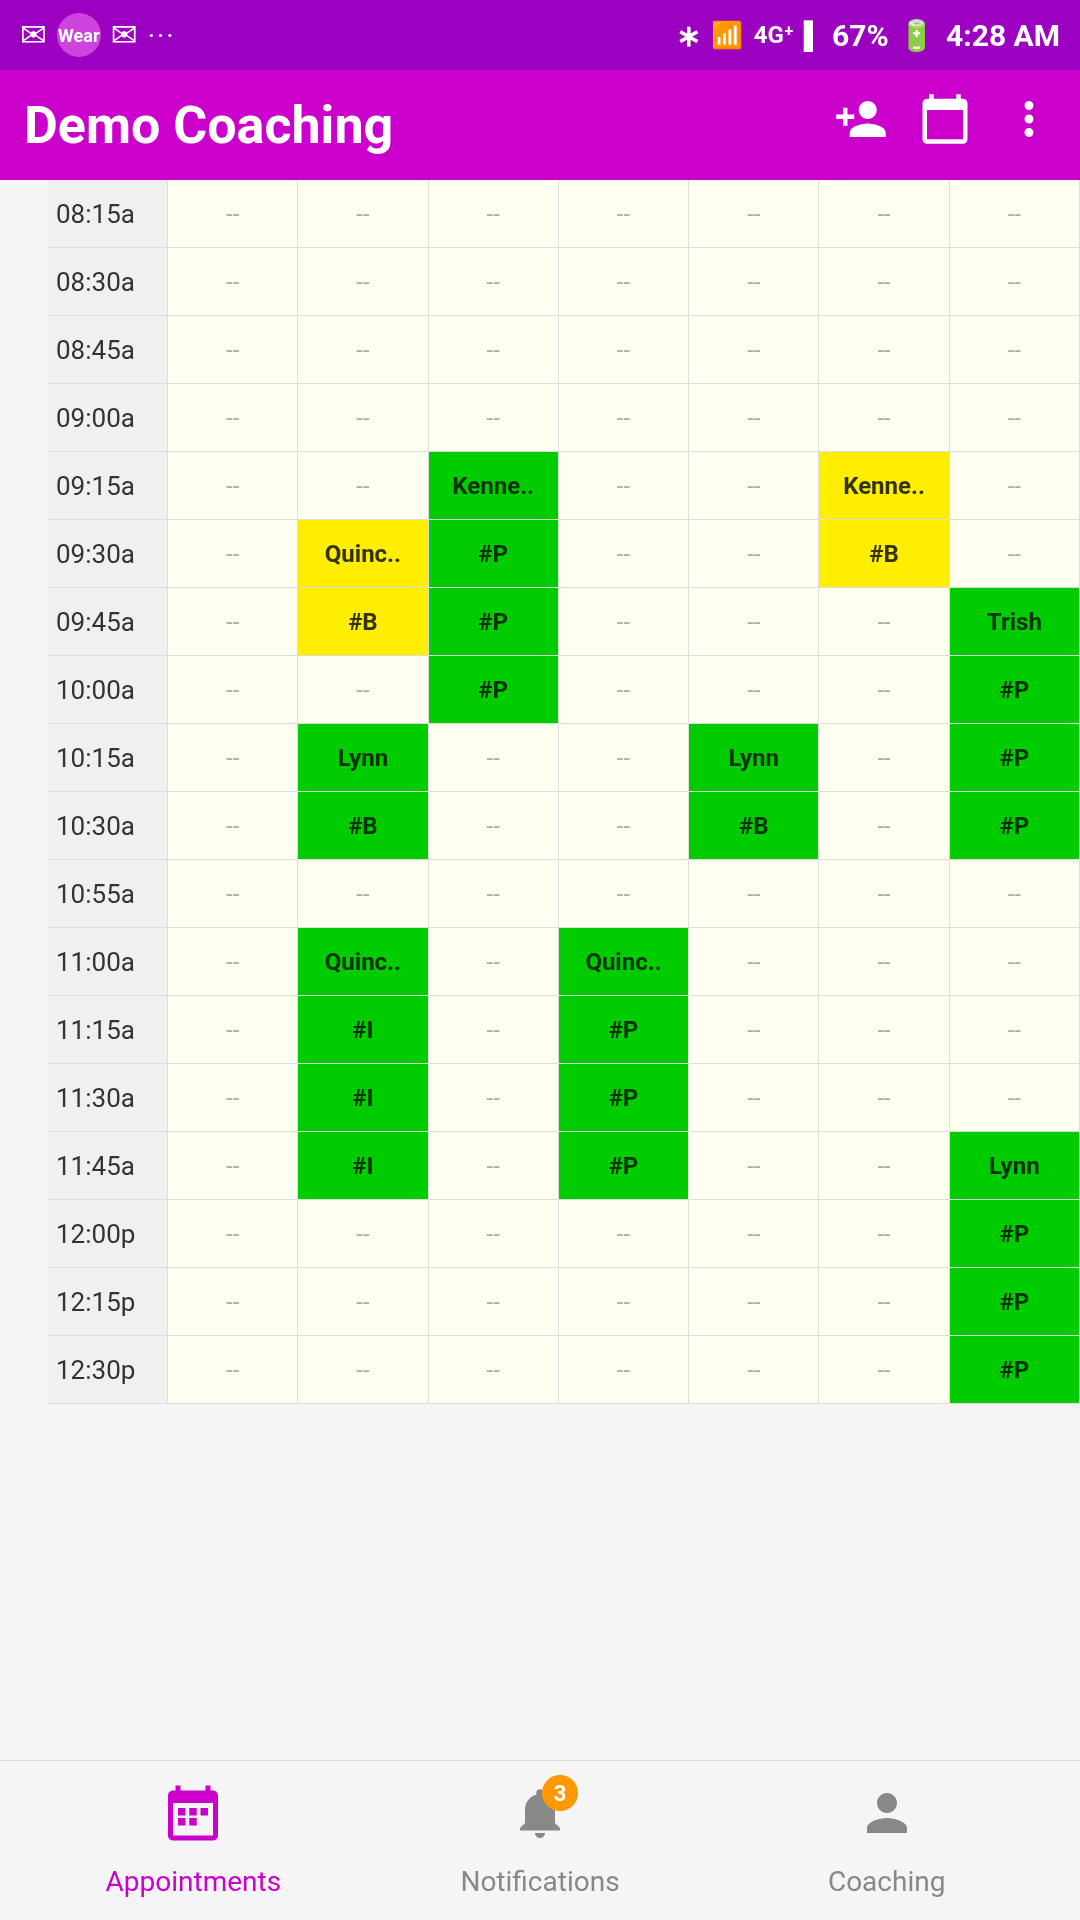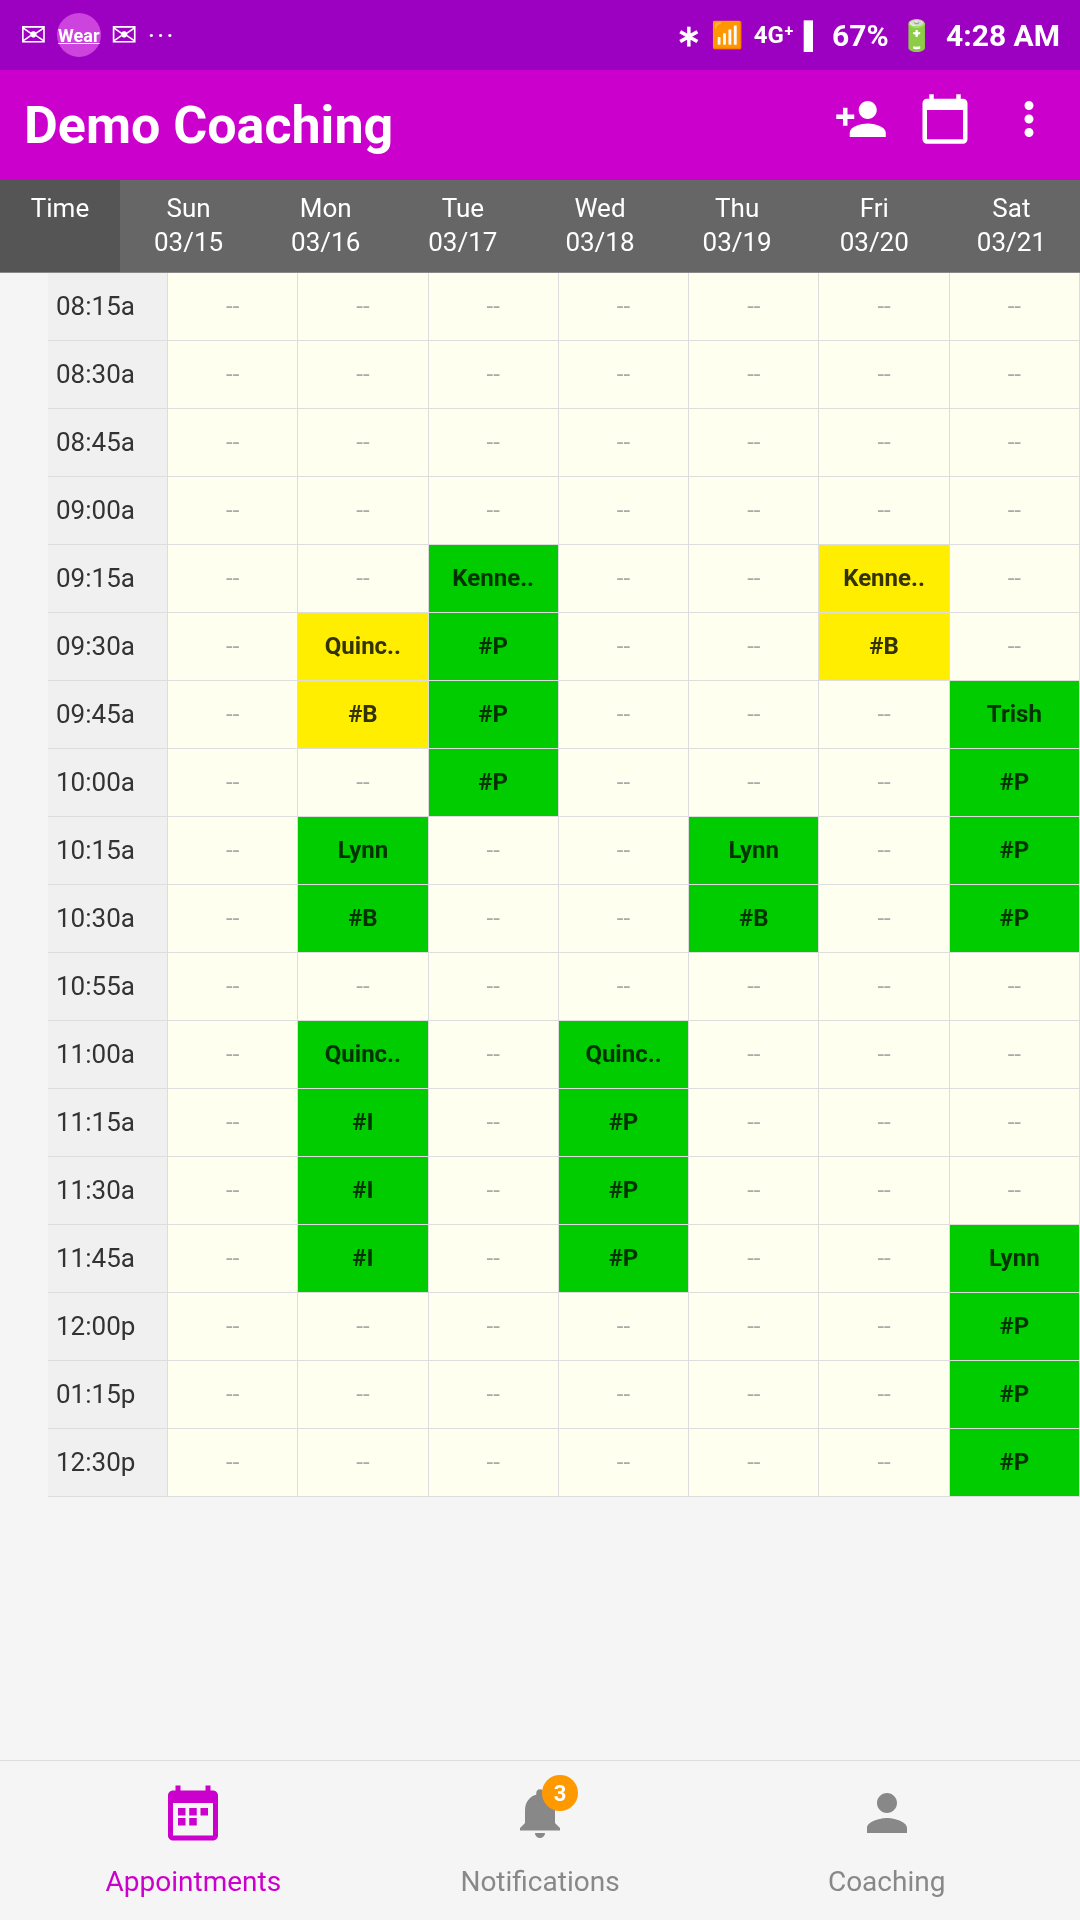--- a/index.html
+++ b/index.html
@@ -39,21 +39,20 @@
     .wear-badge {
       background: #cc44dd;
       border-radius: 50%;
       width: 44px;
       height: 44px;
       display: flex;
       align-items: center;
       justify-content: center;
       font-size: 18px;
       font-weight: bold;
-      text-decoration: underline;
     }
 
     
     .toolbar {
       background: #cc00cc;
       height: 110px;
       display: flex;
       align-items: center;
       padding: 7px 24px;
       gap: 20px;
@@ -233,30 +232,20 @@
     <span class="toolbar-icon" title="More">
       <svg width="54" height="54" viewBox="0 0 24 24" fill="white">
         <path d="M12 8c1.1 0 2-.9 2-2s-.9-2-2-2-2 .9-2 2 .9 2 2 2zm0 2c-1.1 0-2 .9-2 2s.9 2 2 2 2-.9 2-2-.9-2-2-2zm0 6c-1.1 0-2 .9-2 2s.9 2 2 2 2-.9 2-2-.9-2-2-2z"></path>
       </svg>
     </span>
   </div>
 </div>
 
 <div style="flex:1; display:flex; flex-direction:column; overflow:hidden;">
 
-  <div class="cal-header">
-    <div class="cal-header-cell time-col">Time</div>
-    <div class="cal-header-cell day-col">Sun<br>03/15</div>
-    <div class="cal-header-cell day-col">Mon<br>03/16</div>
-    <div class="cal-header-cell day-col">Tue<br>03/17</div>
-    <div class="cal-header-cell day-col">Wed<br>03/18</div>
-    <div class="cal-header-cell day-col">Thu<br>03/19</div>
-    <div class="cal-header-cell day-col">Fri<br>03/20</div>
-    <div class="cal-header-cell day-col">Sat<br>03/21</div>
-  </div>
 
   <div class="cal-grid" id="cal-grid">
   <div class="cal-row">
         <div class="cal-cell time-cell">08:15a</div>
         <div class="cal-cell empty">--</div>
         <div class="cal-cell empty">--</div>
         <div class="cal-cell empty">--</div>
         <div class="cal-cell empty">--</div>
         <div class="cal-cell empty">--</div>
         <div class="cal-cell empty">--</div>
@@ -406,21 +395,21 @@
         <div class="cal-cell time-cell">12:00p</div>
         <div class="cal-cell empty">--</div>
         <div class="cal-cell empty">--</div>
         <div class="cal-cell empty">--</div>
         <div class="cal-cell empty">--</div>
         <div class="cal-cell empty">--</div>
         <div class="cal-cell empty">--</div>
         <div class="cal-cell green">#P</div>
       </div>
       <div class="cal-row">
-        <div class="cal-cell time-cell">01:15p</div>
+        <div class="cal-cell time-cell">12:15p</div>
         <div class="cal-cell empty">--</div>
         <div class="cal-cell empty">--</div>
         <div class="cal-cell empty">--</div>
         <div class="cal-cell empty">--</div>
         <div class="cal-cell empty">--</div>
         <div class="cal-cell empty">--</div>
         <div class="cal-cell green">#P</div>
       </div>
       <div class="cal-row">
         <div class="cal-cell time-cell">12:30p</div>

